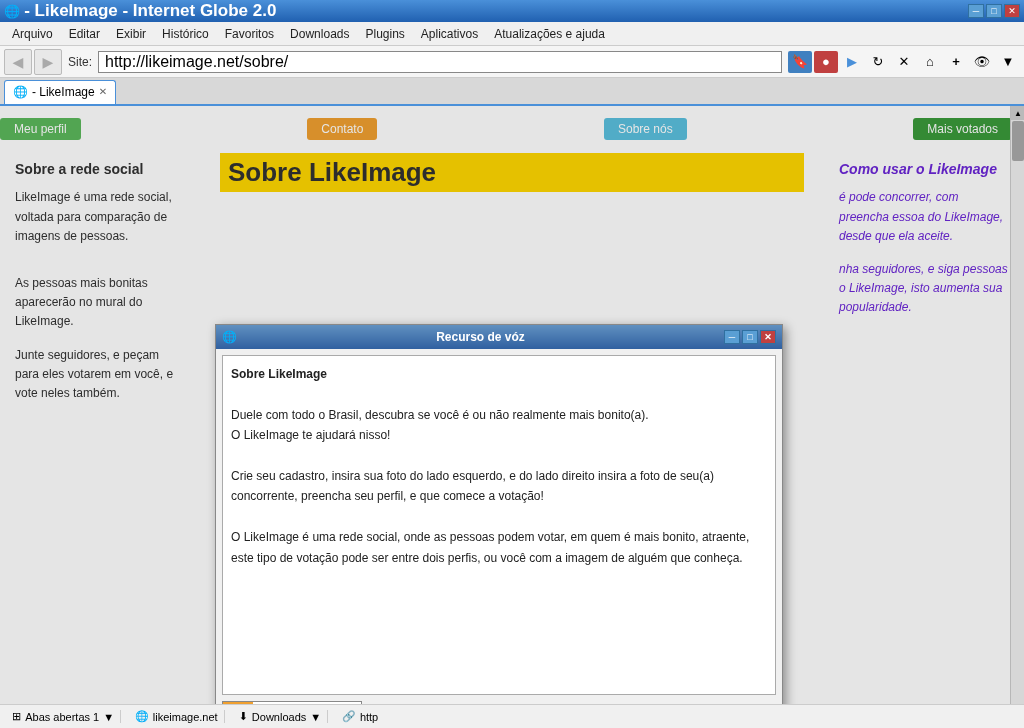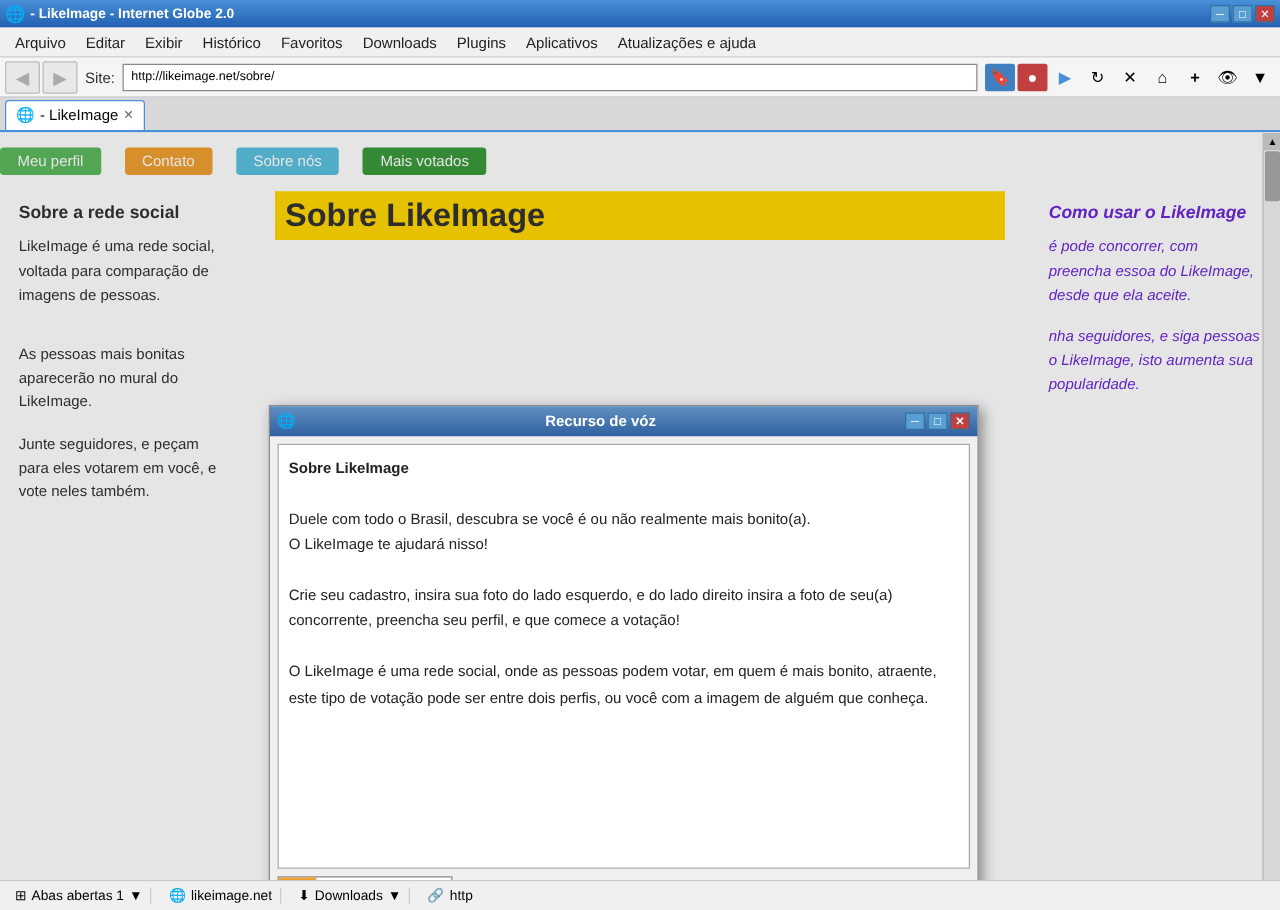--- a/index.html
+++ b/index.html
@@ -10,21 +10,21 @@
       background: linear-gradient(to bottom, #4a90d9, #2060b0);
       color: white;
       height: 22px;
       display: flex;
       align-items: center;
       justify-content: space-between;
       padding: 0 4px;
       user-select: none;
     }
     #title-bar .title-left { display: flex; align-items: center; gap: 4px; }
-    #title-bar .title-text { font-size: 11px; font-weight: bold; }
+    #title-bar .title-text { font-size: 17px; font-weight: bold; }
     #title-bar .window-controls { display: flex; gap: 2px; }
     #title-bar .win-btn {
       width: 16px; height: 14px; background: #5a9fd4; border: 1px solid #3070a0;
       color: white; font-size: 9px; display: flex; align-items: center; justify-content: center;
       cursor: pointer;
     }
     #title-bar .win-btn.close { background: #c04040; }
 
     
     #menu-bar {
@@ -53,21 +53,21 @@
       gap: 2px;
     }
     .tb-btn {
       width: 28px; height: 26px; background: #e8e8e8; border: 1px solid #bbb;
       display: flex; align-items: center; justify-content: center;
       cursor: pointer; font-size: 14px; border-radius: 2px;
     }
     .tb-btn.disabled { color: #aaa; cursor: default; }
     #site-label { font-size: 12px; margin: 0 4px; color: #333; }
     #url-bar {
-      flex: 1; height: 22px; border: 1px solid #888; padding: 0 6px; font-size: 10px;
+      flex: 1; height: 22px; border: 1px solid #888; padding: 0 6px; font-size: 16px;
       background: white;
     }
     .tb-right-btns { display: flex; gap: 2px; margin-left: 4px; }
     .tb-icon-btn {
       width: 24px; height: 22px; background: transparent; border: none;
       cursor: pointer; font-size: 13px; display: flex; align-items: center; justify-content: center;
     }
     .tb-icon-btn.blue-bg { background: #4080c0; color: white; border-radius: 2px; }
     .tb-icon-btn.red-bg { background: #c04040; color: white; border-radius: 2px; }
 
@@ -109,23 +109,23 @@
       width: 100%;
       height: 100%;
       background: #fff;
       position: relative;
       overflow: hidden;
     }
 
     
     #nav-buttons {
       display: flex;
-      justify-content: flex-start;
+      justify-content: space-between;
       gap: 19px;
-      padding: 12px 0 8px 0;
+      padding: 12px 12px 8px 0;
       background: white;
     }
     .nav-btn {
       padding: 4px 14px;
       border: none;
       cursor: pointer;
       font-size: 12px;
       border-radius: 3px;
       color: white;
     }

